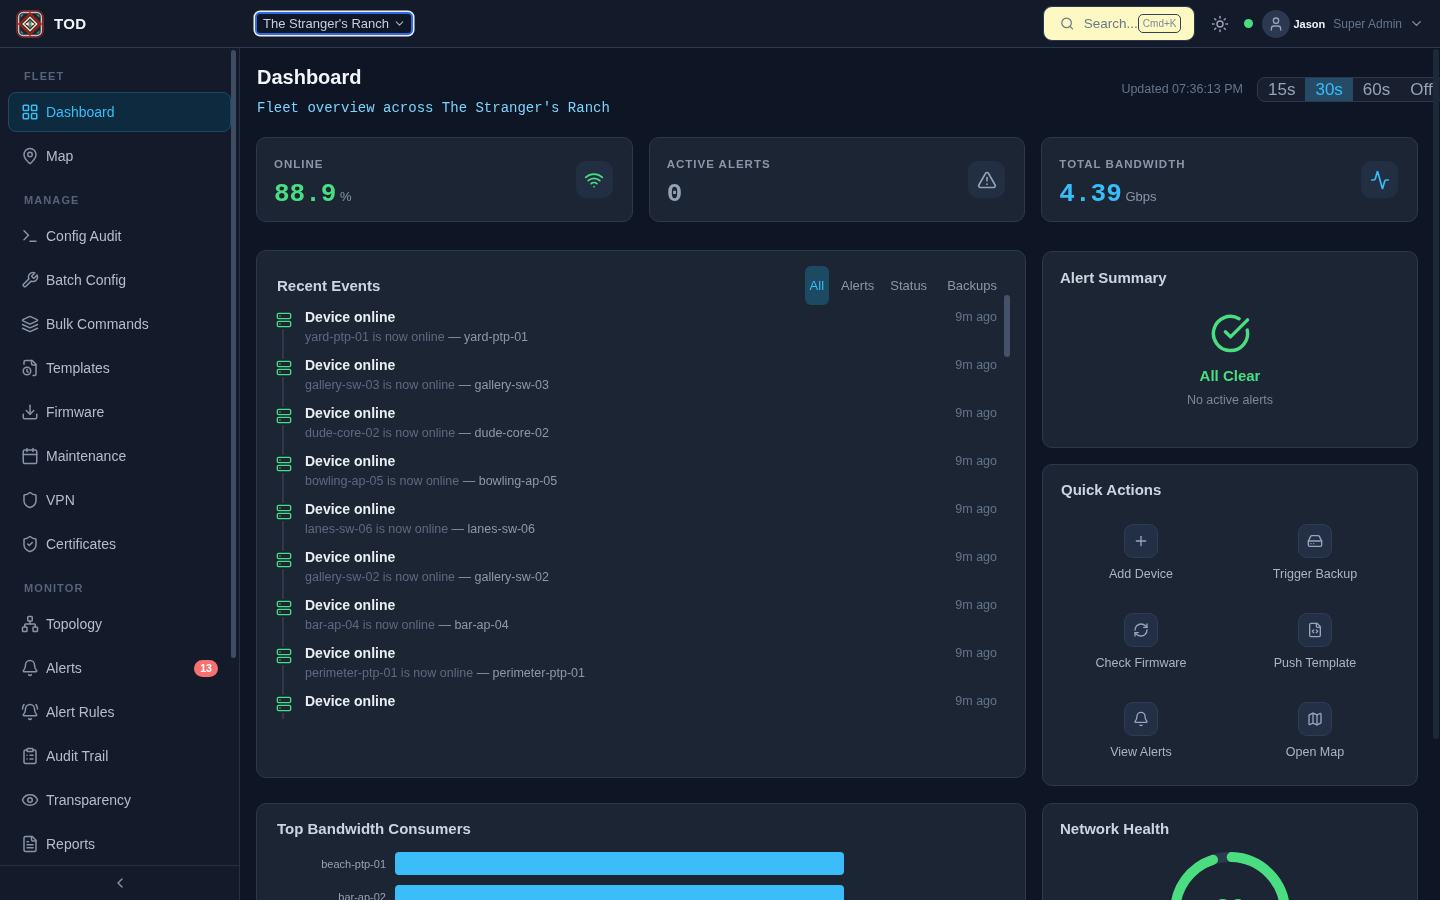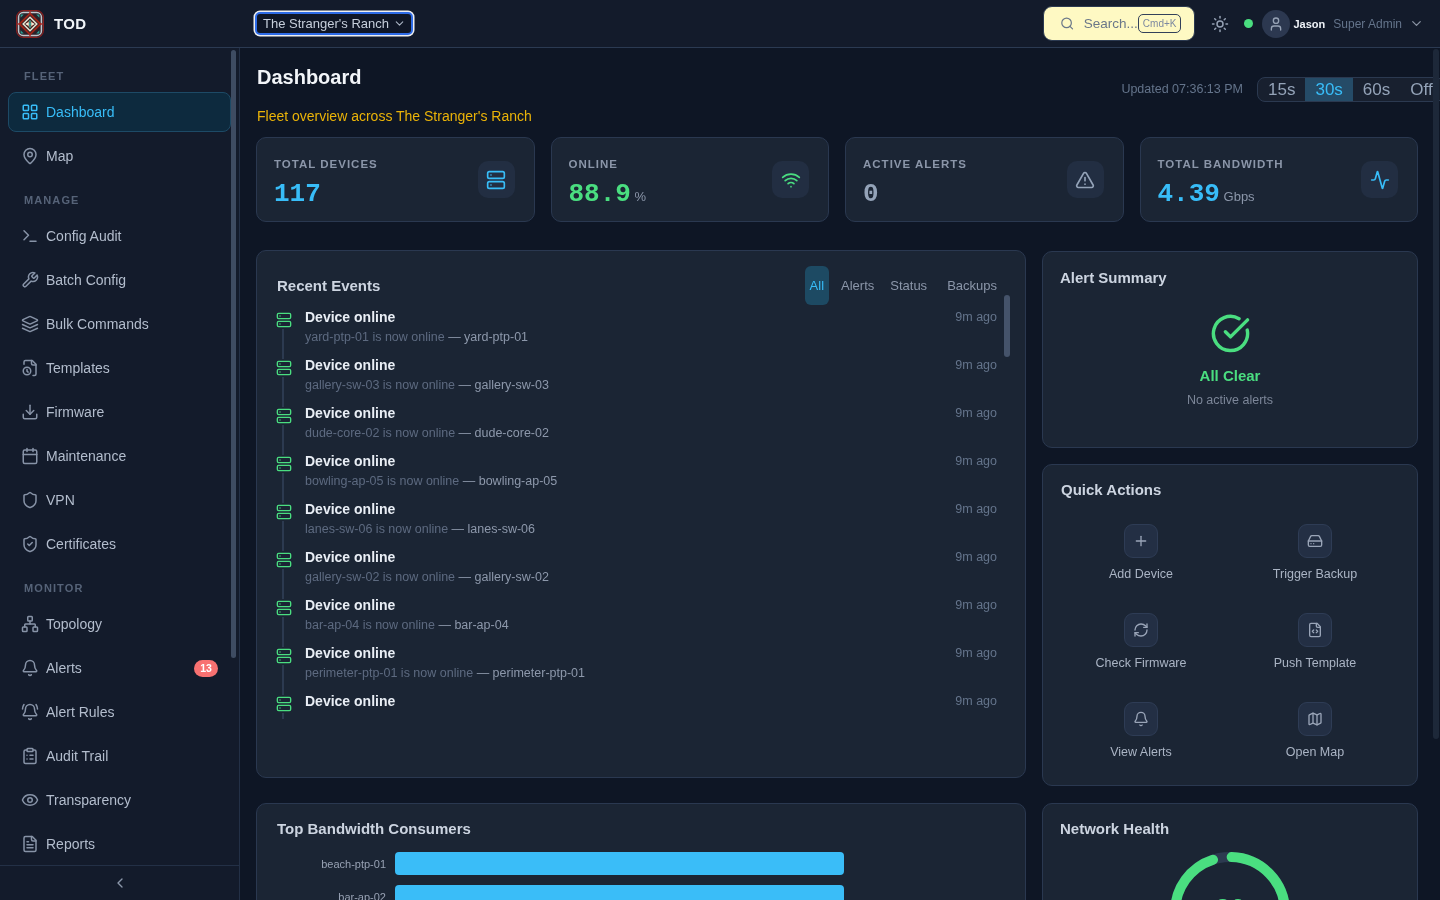--- a/index.html
+++ b/index.html
@@ -27,21 +27,21 @@
 .shead.later { margin-top:18px; }
 .sitem { height:40px; display:flex; align-items:center; gap:7px; padding:0 12px; border-radius:8px; color:#b3bdcd; font-size:14px; margin-bottom:4px; border:1px solid transparent; }
 .sitem .ic { color:#8793a7; display:flex; }
 .sitem.active { background:#0d2a3e; border-color:#1d4a66; color:#38bdf8; }
 .sitem.active .ic { color:#38bdf8; }
 .sbadge { margin-left:auto; background:#f87171; color:#fff; font-size:10.5px; font-weight:bold; border-radius:999px; height:17px; min-width:24px; display:flex; align-items:center; justify-content:center; }
 .sthumb { position:absolute; right:3px; top:2px; width:5px; height:608px; border-radius:3px; background:#3e4c62; }
 .sbottom { position:absolute; bottom:0; left:0; width:239px; height:35px; border-top:1px solid #233046; display:flex; align-items:center; justify-content:center; color:#8b97aa; }
 
 .htitle { position:absolute; left:257px; top:66px; font-size:20px; font-weight:bold; color:#f2f5f9; }
-.hsub { position:absolute; left:257px; top:108px; font-size:14px; color:#eab308; }
+.hsub { position:absolute; left:257px; top:100px; font-size:14px; color:#7dd3fc;font-family:Liberation Mono, monospace; }
 .updated { position:absolute; right:197px; top:82px; color:#64748b; font-size:12.5px; }
 .seg { position:absolute; left:1257px; top:77px; display:flex; border:1px solid #2b3950; background:#18202f; border-radius:8px; overflow:hidden; height:25px; }
 .seg div { padding:0 10px; font-size:17px; color:#94a3b8; display:flex; align-items:center; }
 .seg div.on { background:#254b67; color:#38bdf8; }
 
 .cards { position:absolute; left:256px; top:137px; width:1162px; display:flex; gap:16px; }
 .card { flex:1; height:85px; background:#1b2534; border:1px solid #2a3850; border-radius:10px; padding:20px 17px; position:relative; }
 .clabel { font-size:11.5px; letter-spacing:1px; color:#8b96a9; font-weight:600; }
 .cval { font-family:"Liberation Mono", monospace; font-size:26px; font-weight:bold; margin-top:9px; letter-spacing:0; }
 .cval .unit { font-family:"Liberation Sans", sans-serif; font-size:13px; color:#8b96a9; font-weight:normal; letter-spacing:0; }
@@ -395,29 +395,20 @@
 <div class="hsub">Fleet overview across The Stranger's Ranch</div>
 <div class="updated">Updated 07:36:13 PM</div>
 <div class="seg">
     <div>15s</div>
     <div class="on">30s</div>
     <div>60s</div>
     <div>Off</div>
   </div>
 
 <div class="cards">
-  <div class="card">
-    <div class="clabel">TOTAL DEVICES</div>
-    <div class="cval blue">117</div>
-    <div class="cicon blue">
-        <svg width="20" height="20" viewBox="0 0 24 24">
-          <use href="#i-server"></use>
-        </svg>
-      </div>
-  </div>
   <div class="card">
     <div class="clabel">ONLINE</div>
     <div class="cval green">88.9<span class="unit"> %</span></div>
     <div class="cicon green">
         <svg width="20" height="20" viewBox="0 0 24 24">
           <use href="#i-wifi"></use>
         </svg>
       </div>
   </div>
   <div class="card">

